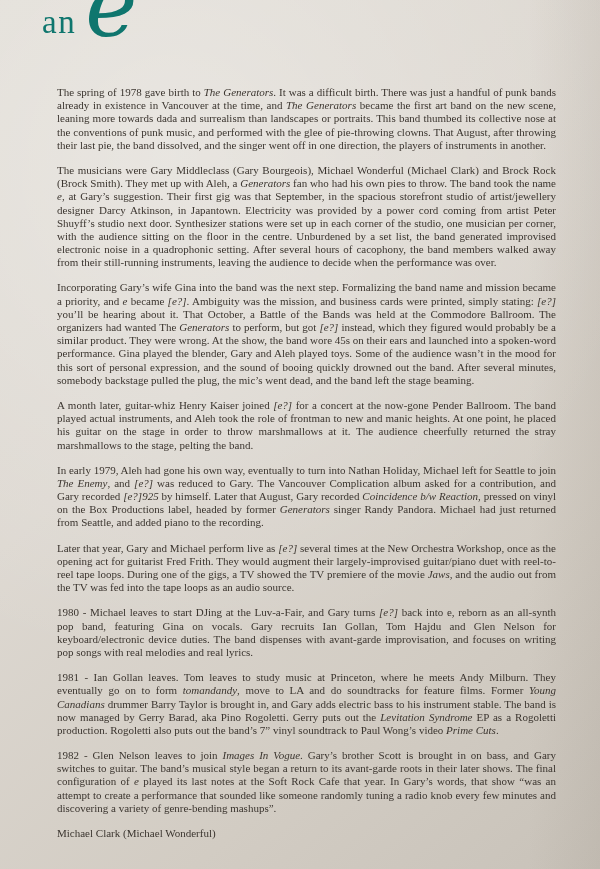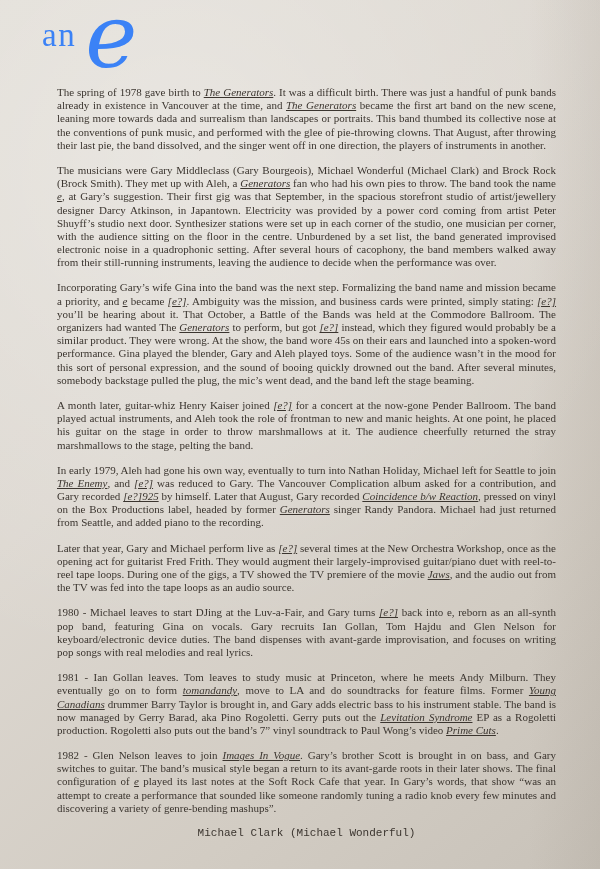--- a/index.html
+++ b/index.html
@@ -8,22 +8,22 @@
     background:
       linear-gradient(to right, rgba(120,108,95,0) 88%, rgba(120,108,95,0.10) 100%),
       radial-gradient(130% 95% at 28% 18%, rgba(255,255,255,0.30), rgba(255,255,255,0) 62%),
       linear-gradient(140deg, #e1ddd6 0%, #ddd8d1 40%, #d2ccc3 75%, #c8c2b9 100%);
     font-family: "Liberation Serif", serif;
     color: #3a342e;
     position: relative;
   }
   .page-title {
     position: absolute; left: 42px; top: 4px;
-    display: flex; align-items: center;
-    color: #3b82f6;
+    display: flex; align-items: flex-start;
+    color: #0f766e;
     height: 62px;
   }
   .page-title .small-word {
     font-size: 33px; letter-spacing: 1.5px;
   }
   .page-title .big-e {
     font-family: "DejaVu Serif", serif;
     font-style: italic;
     font-size: 88px;
     line-height: 0;
@@ -32,24 +32,23 @@
   }
   .content {
     position: absolute;
     left: 57px; top: 86px; width: 499px;
     font-size: 11px;
     line-height: 1.2;
     text-align: justify;
     color: #3b352f;
   }
   .content p { margin: 0 0 12px 0; }
-  .content .it { font-style: italic; text-decoration: underline; }
+  .content .it { font-style: italic; }
   .signature {
-    text-align: center;
-    font-family: Liberation Mono, monospace;
+    text-align: left;
   }
 </style>
 </head>
 <body>
 
 <div class="page-title">
   <span class="small-word">an</span>
   <span class="big-e">e</span>
 </div>
 

